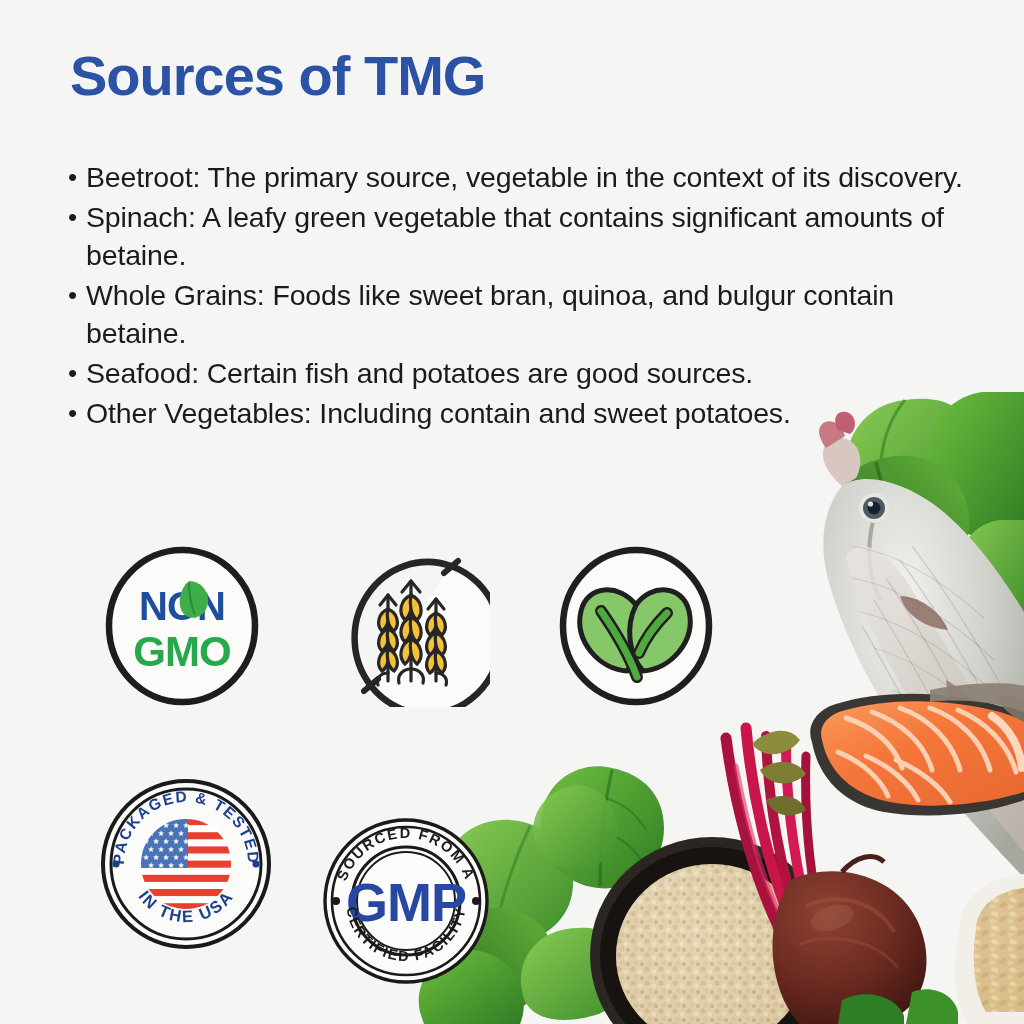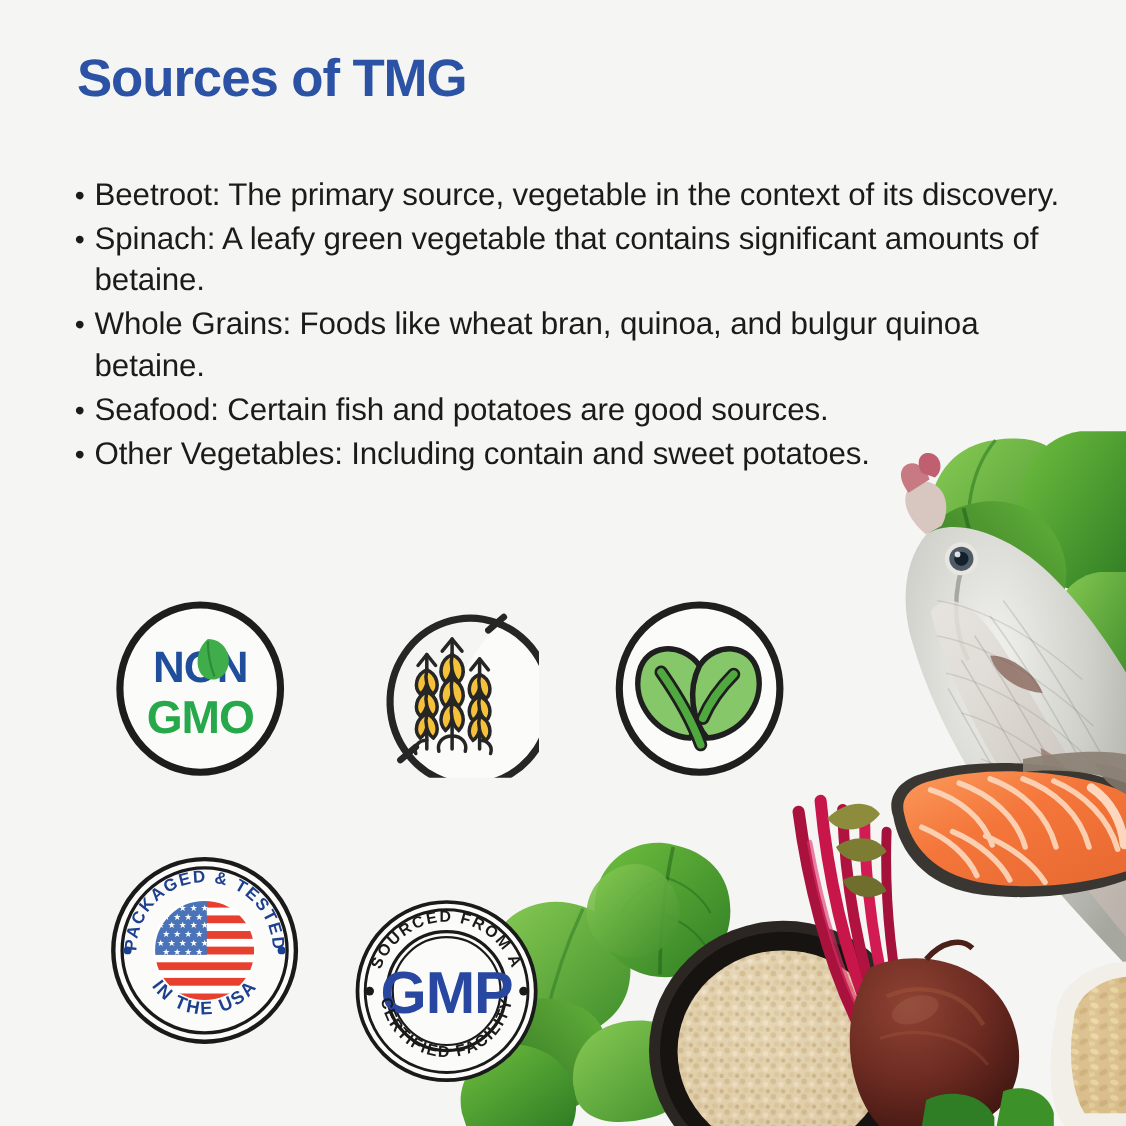--- a/index.html
+++ b/index.html
@@ -8,21 +8,21 @@
     background:#f5f5f4;
     font-family:"Liberation Sans", sans-serif;
     overflow:hidden;
     position:relative;
   }
   #canvas{position:relative;width:1024px;height:1024px;overflow:hidden;background:#f5f5f4;}
 
   
   .title{
     position:absolute;left:70px;top:48px;
-    font-size:48px;font-weight:bold;
+    font-size:56px;font-weight:bold;
     letter-spacing:-1px;
     color:#2b52a4;
     line-height:1.0;
     white-space:nowrap;
   }
 
   
   .bullets{position:absolute;left:68px;top:158px;width:905px;}
   .bullet-row{
     display:flex;align-items:flex-start;
@@ -252,21 +252,21 @@
       <span class="bullet-text">Beetroot: The primary source, vegetable in the context of its discovery.</span>
     </div>
 
     <div class="bullet-row">
       <span class="bullet-dot">•</span>
       <span class="bullet-text">Spinach: A leafy green vegetable that contains significant amounts of betaine.</span>
     </div>
 
     <div class="bullet-row">
       <span class="bullet-dot">•</span>
-      <span class="bullet-text">Whole Grains: Foods like wheat bran, quinoa, and bulgur quinoa betaine.</span>
+      <span class="bullet-text">Whole Grains: Foods like sweet bran, quinoa, and bulgur contain betaine.</span>
     </div>
 
     <div class="bullet-row">
       <span class="bullet-dot">•</span>
       <span class="bullet-text">Seafood: Certain fish and potatoes are good sources.</span>
     </div>
 
     <div class="bullet-row">
       <span class="bullet-dot">•</span>
       <span class="bullet-text">Other Vegetables: Including contain and sweet potatoes.</span>

